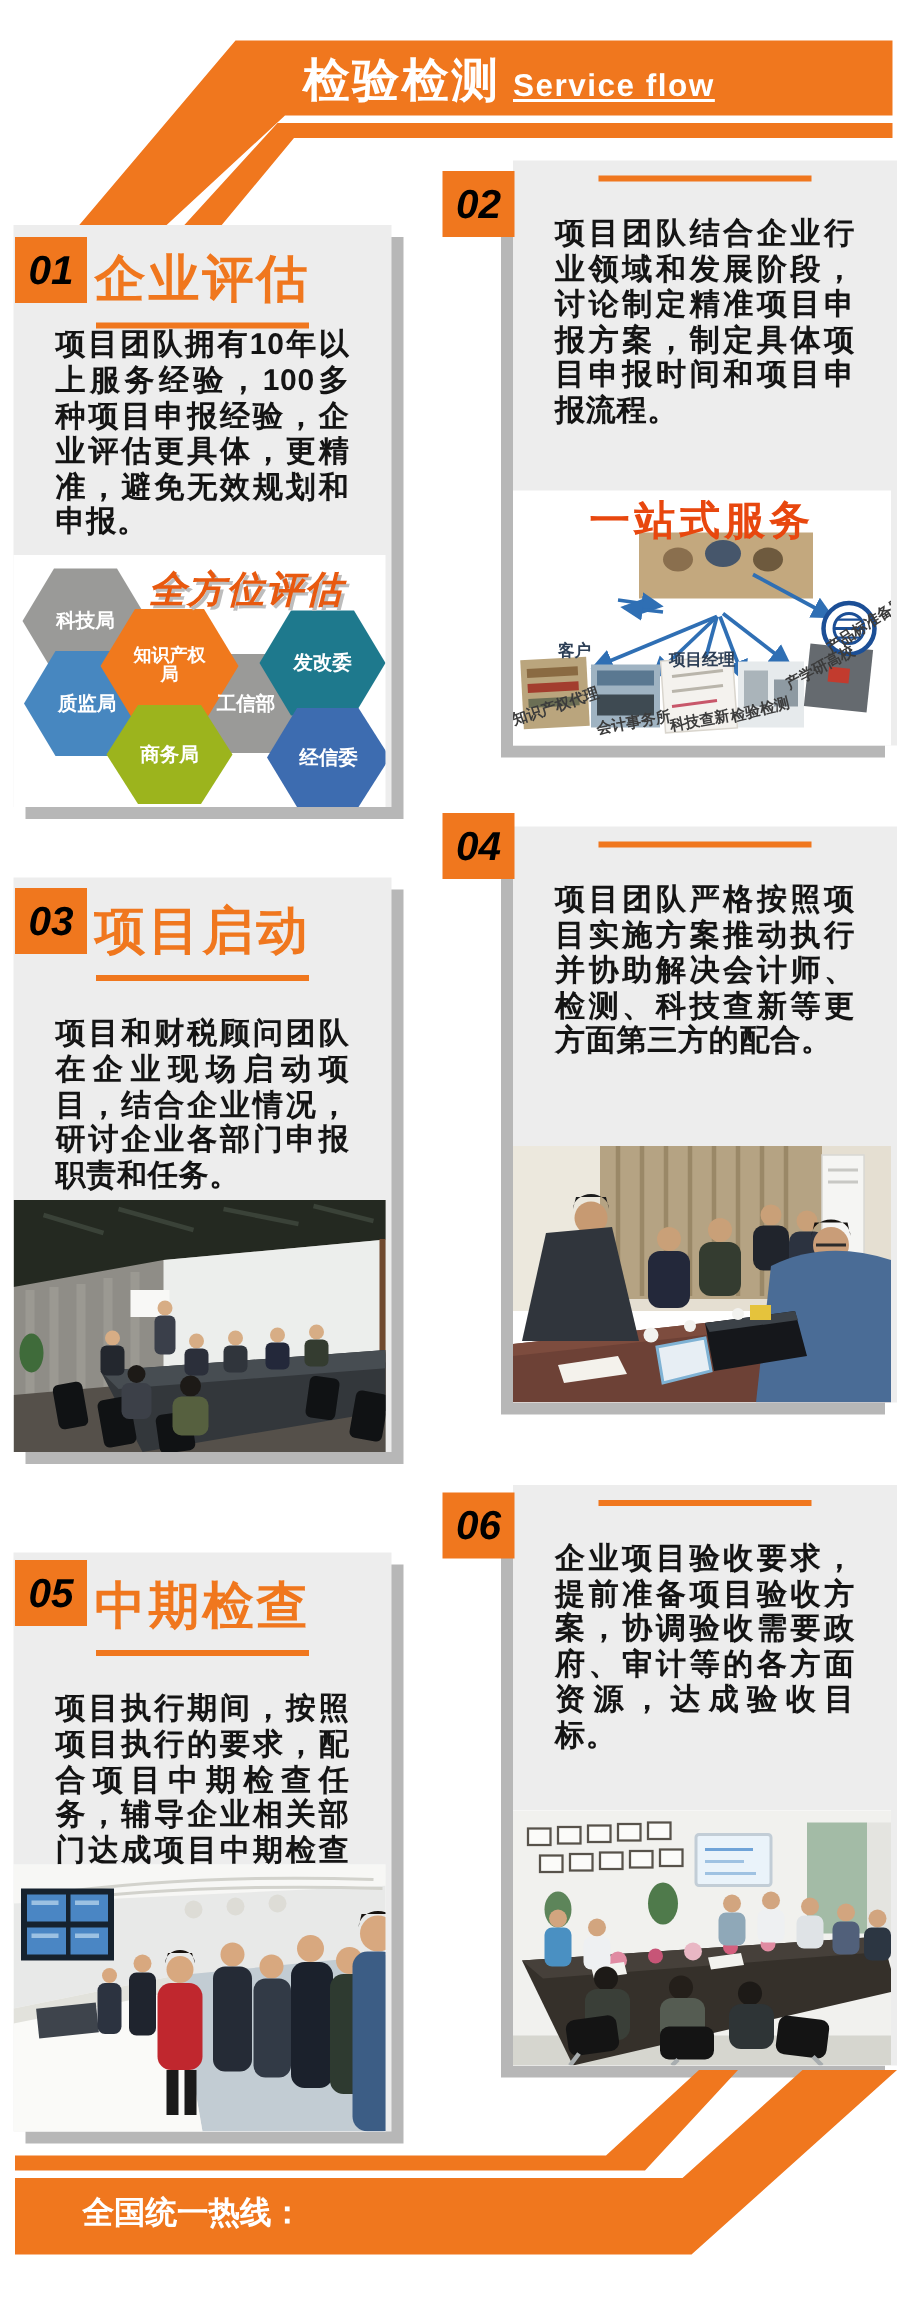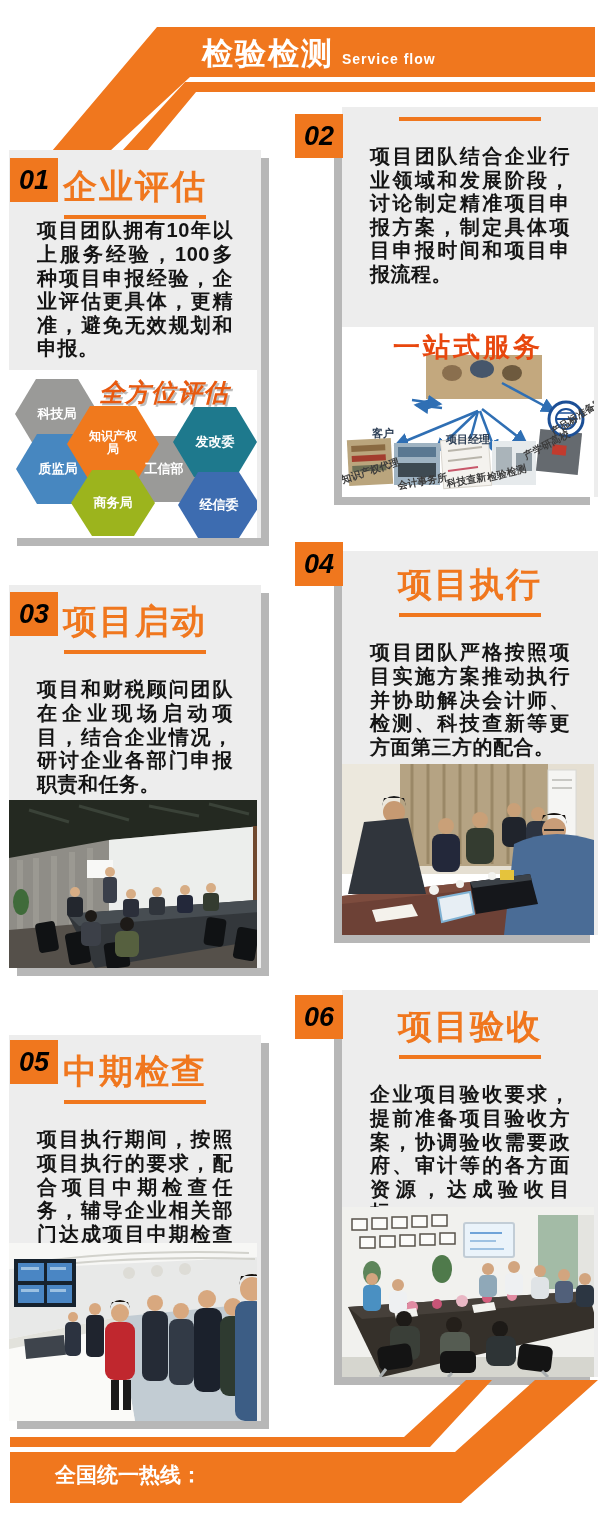--- a/index.html
+++ b/index.html
@@ -4,21 +4,21 @@
 <style>
   html,body{margin:0;padding:0;background:#ffffff;}
   .page{position:relative;width:605px;height:1538px;background:#fff;overflow:hidden;
         font-family:"Liberation Sans","DejaVu Sans",sans-serif;}
   .abs{position:absolute;}
   svg{display:block;}
 
   
   .hdr-text{display:flex;align-items:baseline;gap:8px;color:#fff;}
   .hdr-title{font-size:31px;font-weight:bold;letter-spacing:2px;}
-  .hdr-sub{font-size:14px;font-weight:bold;letter-spacing:1px;}
+  .hdr-sub{font-size:21px;font-weight:bold;letter-spacing:1px;text-decoration:underline;}
 
   
   .card{position:absolute;background:#ededed;}
   .card.left{box-shadow:8px 8px 0 #b7b7b7;}
   .card.right{box-shadow:-8px 8px 0 #b7b7b7;}
   .badge{position:absolute;width:48px;height:44px;background:#f0771e;color:#000000;
          font-size:27px;font-weight:bold;display:flex;align-items:center;justify-content:center;z-index:5;font-style:italic;}
   .card-title{margin:0;padding-top:18px;text-align:center;color:#f0771e;
               font-size:34px;font-weight:bold;letter-spacing:2px;line-height:1.1;}
   .underline{height:4px;width:142px;background:#f0771e;margin:10px auto 0;}
@@ -205,21 +205,20 @@
           <circle cx="118" cy="124" r="7" fill="#1d1a17"></circle>
             <rect x="106" y="131" width="24" height="26" rx="6" fill="#56603f"></rect>
           <circle cx="82" cy="116" r="6" fill="#1d1a17"></circle>
             <rect x="72" y="122" width="20" height="24" rx="5" fill="#3c4048"></rect>
         </g>
       </svg>
     </div>
   </section>
 
   <section class="card right" style="left:342px;top:551px;width:256px;height:384px">
-    <h2 class="card-title" style="padding-top:15px">项目执行</h2>
     <div class="underline"></div>
     <p class="card-body">项目团队严格按照项目实施方案推动执行并协助解决会计师、检测、科技查新等更方面第三方的配合。</p>
     <div class="media" style="height:171px">
       <svg width="256" height="171" viewBox="0 0 256 171">
         <rect width="256" height="110" fill="#e5dfd2"></rect>
         <rect x="0" y="0" width="58" height="110" fill="#ece8dd"></rect>
         <rect x="58" y="0" width="148" height="102" fill="#b5a383"></rect>
         <g stroke="#9a8867" stroke-width="3">
           <line x1="70" y1="0" x2="70" y2="100"></line>
             <line x1="86" y1="0" x2="86" y2="100"></line>
@@ -319,21 +318,20 @@
         <circle cx="224" cy="64" r="9" fill="#d8a87f"></circle>
           <rect x="211" y="73" width="28" height="80" rx="9" fill="#2e3a30"></rect>
         <circle cx="243" cy="46" r="12" fill="#d8a87f"></circle>
         <path d="M230,42 a13,11 0 0 1 26,0 l-2,-9 -22,0 z" fill="#15110d"></path>
         <rect x="226" y="58" width="30" height="120" rx="10" fill="#3c5d85"></rect>
       </svg>
     </div>
   </section>
 
   <section class="card right" style="left:342px;top:990px;width:256px;height:387px">
-    <h2 class="card-title">项目验收</h2>
     <div class="underline"></div>
     <p class="card-body">企业项目验收要求，提前准备项目验收方案，协调验收需要政府、审计等的各方面资源，达成验收目标。</p>
     <div class="media" style="height:170px">
       <svg width="256" height="170" viewBox="0 0 256 170">
         <rect width="256" height="170" fill="#f1f1ee"></rect>
         <rect x="0" y="150" width="256" height="20" fill="#d6d6cf"></rect>
 
         <g fill="#fbfbf9" stroke="#57524a" stroke-width="1.5">
           <rect x="10" y="12" width="15" height="11"></rect>
             <rect x="30" y="11" width="15" height="11"></rect>

